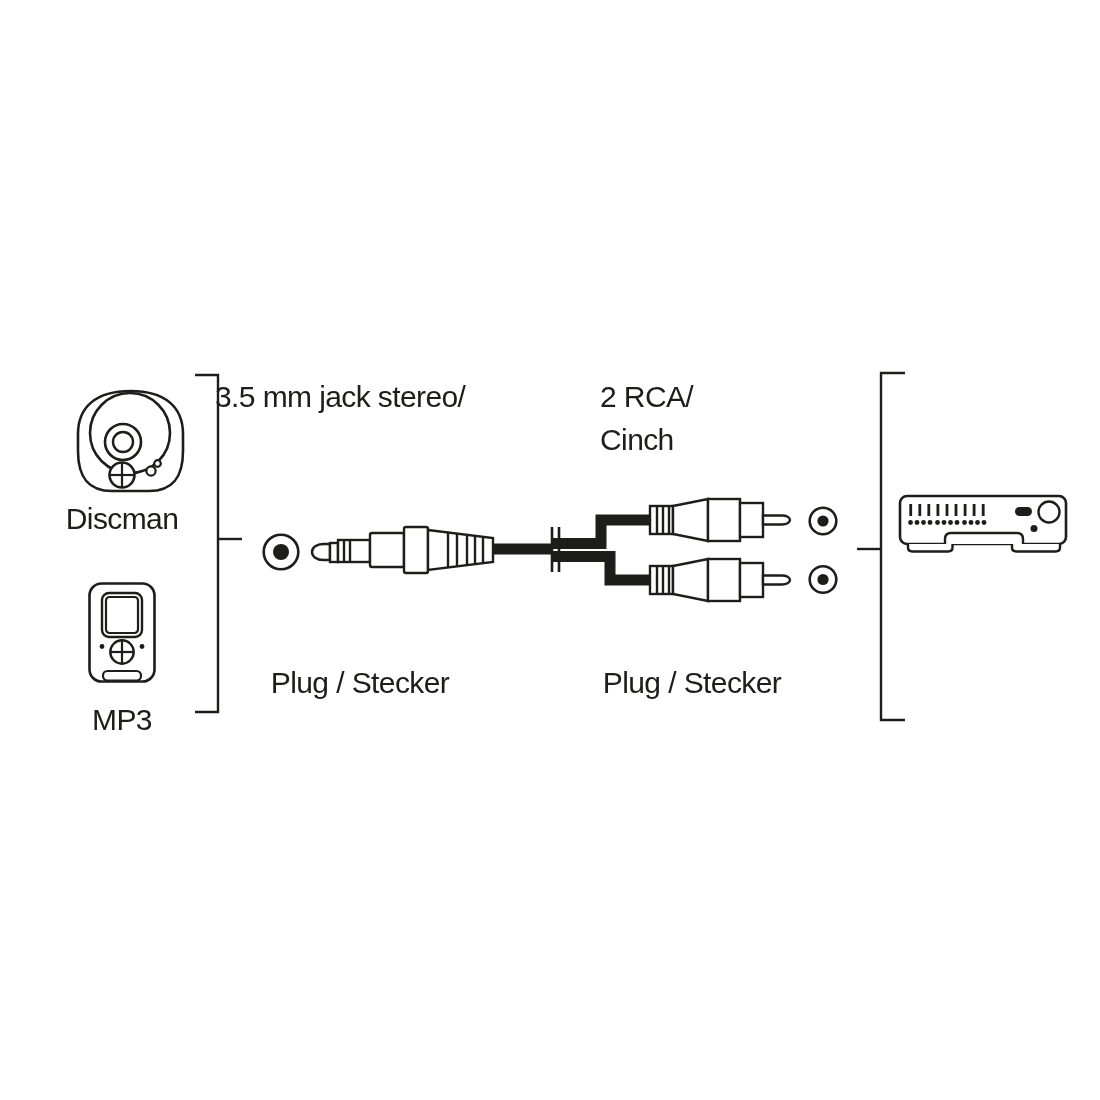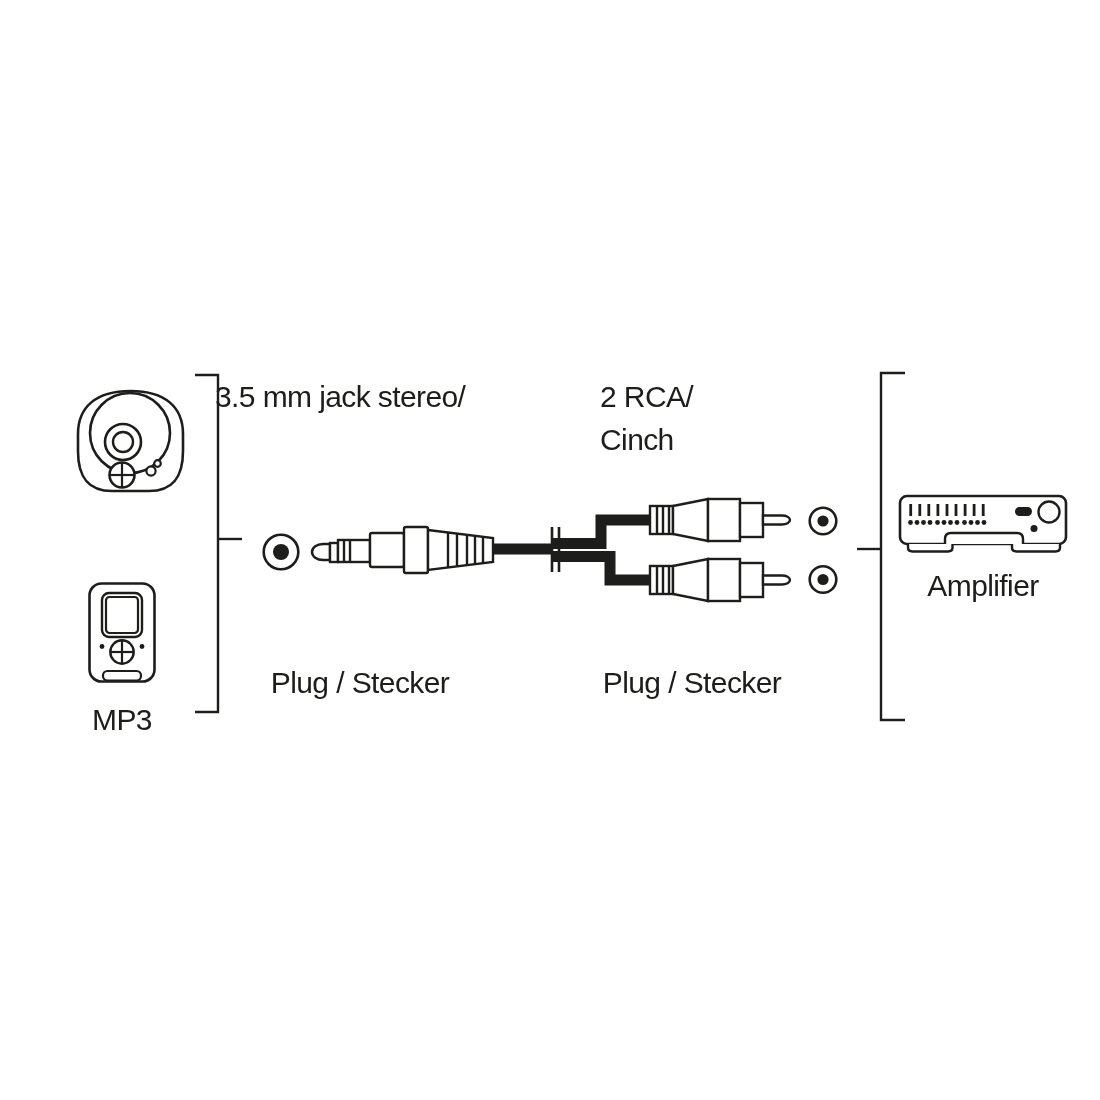--- a/index.html
+++ b/index.html
@@ -43,20 +43,21 @@
     <circle cx="48" cy="54" r="18" fill="#ffffff" stroke="#1d1d1b" stroke-width="2.6"></circle>
     <circle cx="48" cy="54" r="10" fill="#ffffff" stroke="#1d1d1b" stroke-width="2.4"></circle>
     <g>
       <circle cx="47" cy="87" r="12.5" fill="#ffffff" stroke="#1d1d1b" stroke-width="2.6"></circle>
       <line x1="34.5" y1="87" x2="59.5" y2="87" stroke="#1d1d1b" stroke-width="2.2"></line>
       <line x1="47" y1="74.5" x2="47" y2="99.5" stroke="#1d1d1b" stroke-width="2.2"></line>
     </g>
     <circle cx="76" cy="83" r="4.6" fill="#ffffff" stroke="#1d1d1b" stroke-width="2.2"></circle>
     <circle cx="82.5" cy="75.5" r="3.3" fill="#ffffff" stroke="#1d1d1b" stroke-width="2.2"></circle>
   </svg>
+  <div class="label" style="left:42px;top:501px;width:160px">Discman</div>
 
   <svg class="abs" style="left:88px;top:582px" width="70" height="102" viewBox="0 0 70 102">
     <rect x="1.5" y="1.5" width="65" height="98" rx="12" fill="#ffffff" stroke="#1d1d1b" stroke-width="2.6"></rect>
     <rect x="14" y="11" width="40" height="44" rx="7" fill="#ffffff" stroke="#1d1d1b" stroke-width="2.4"></rect>
     <rect x="18" y="15" width="32" height="36" rx="3.5" fill="#ffffff" stroke="#1d1d1b" stroke-width="2.2"></rect>
     <g>
       <circle cx="34" cy="70" r="11.7" fill="#ffffff" stroke="#1d1d1b" stroke-width="2.4"></circle>
       <line x1="22" y1="70" x2="46" y2="70" stroke="#1d1d1b" stroke-width="2.2"></line>
       <line x1="34" y1="58" x2="34" y2="82" stroke="#1d1d1b" stroke-width="2.2"></line>
     </g>
@@ -181,15 +182,14 @@
         <circle cx="79.5" cy="29.5" r="2.4"></circle>
         <circle cx="86" cy="29.5" r="2.4"></circle>
     </g>
     <rect x="117" y="14" width="17" height="9" rx="4.5" fill="#1d1d1b"></rect>
     <circle cx="151" cy="19" r="10.5" fill="#ffffff" stroke="#1d1d1b" stroke-width="2.4"></circle>
     <circle cx="136" cy="35.5" r="3.5" fill="#1d1d1b"></circle>
     <path d="M47,51 V46 Q47,40 53,40 H119 Q125,40 125,46 V51" fill="#ffffff" stroke="#1d1d1b" stroke-width="2.4"></path>
     <path d="M10,51 V54.5 Q10,58.5 14.5,58.5 H50 Q54.5,58.5 54.5,54.5 V51" fill="#ffffff" stroke="#1d1d1b" stroke-width="2.4"></path>
     <path d="M114,51 V54.5 Q114,58.5 118.5,58.5 H157.5 Q162,58.5 162,54.5 V51" fill="#ffffff" stroke="#1d1d1b" stroke-width="2.4"></path>
   </svg>
-  <div class="label" style="left:903px;top:568px;width:160px">Amplifier</div>
 
 </div>
 
 </body></html>

